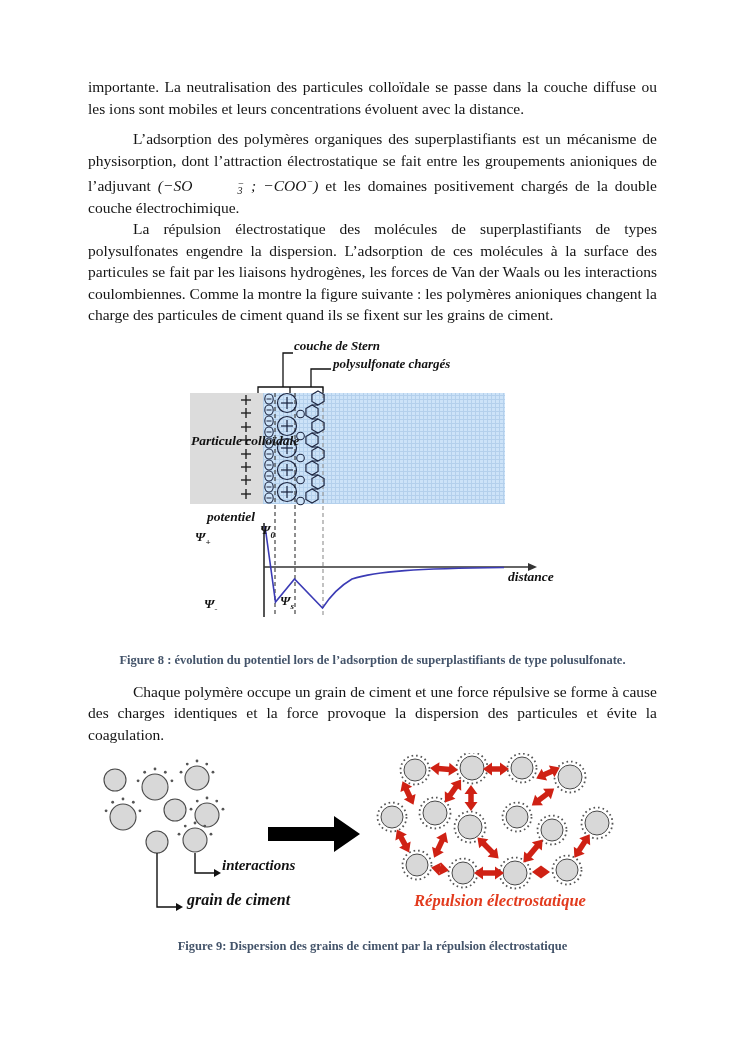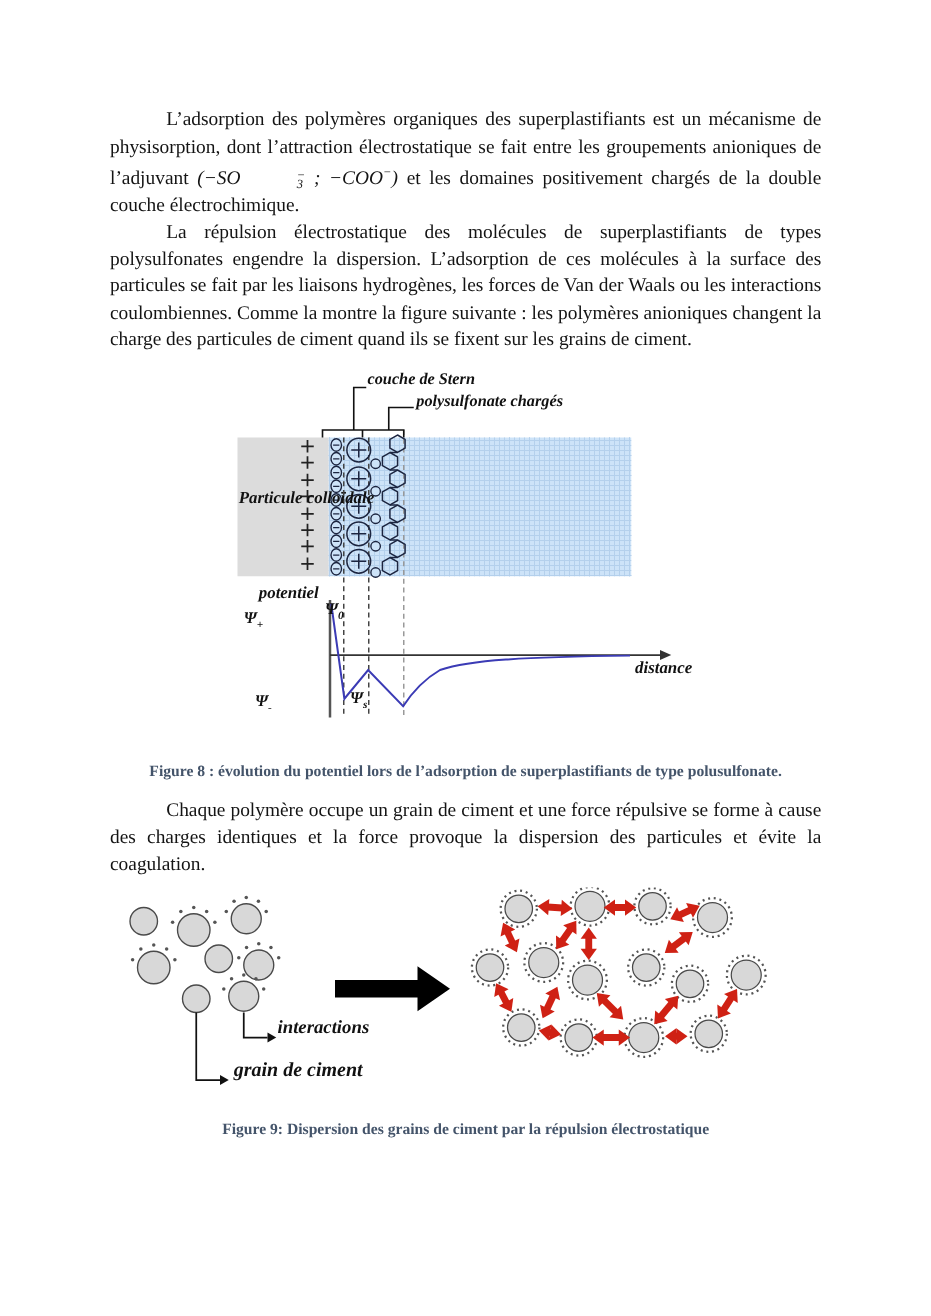--- a/index.html
+++ b/index.html
@@ -57,20 +57,21 @@
   .lbl-grain { left:99px; top:138px; font-size:16px; }
   .lbl-repulsion { left:322px; top:138px; width:180px; text-align:center; font-size:16.5px; color:#e23b1e; }
   .pagenum { margin-top:31px; text-align:center; font-size:13.5px; color:#222; }
 </style>
 </head>
 <body>
 
 <div class="content">
   <div style="height:76px"></div>
 
+  <p class="para">importante. La neutralisation des particules colloïdale se passe dans la couche diffuse ou les ions sont mobiles et leurs concentrations évoluent avec la distance.</p>
 
   <p class="para indent" style="margin-top:9px"><span>L’adsorption des polymères organiques des superplastifiants est un mécanisme de physisorption, dont l’attraction électrostatique se fait entre les groupements anioniques de l’adjuvant </span><span class="math"><span>(−SO</span><span class="stk"><span class="s-top">−</span><span class="s-bot">3</span></span><span> ; −COO</span><sup class="m">−</sup><span>)</span></span><span> et les domaines positivement chargés de la double couche électrochimique.</span></p>
 
 
   <p class="para indent">La répulsion électrostatique des molécules de superplastifiants de types polysulfonates engendre la dispersion. L’adsorption de ces molécules à la surface des particules se fait par les liaisons hydrogènes, les forces de Van der Waals  ou les interactions coulombiennes. Comme la montre la figure suivante : les polymères anioniques changent la charge des particules de ciment quand ils se fixent sur les grains de ciment.</p>
 
   <div class="fig8">
     <div class="grayrect"></div>
     <div class="bluegrid"></div>
     <svg id="fig8svg" width="569" height="286" viewBox="0 -8 569 286">
@@ -310,17 +311,18 @@
           <polygon points="15,0 6,-6.5 6,6.5" fill="#cf2114"></polygon>
         </g>
         <g transform="translate(453,119) rotate(0)">
           <line x1="-1" y1="0" x2="1" y2="0" stroke="#cf2114" stroke-width="5.5"></line>
           <polygon points="-9,0 0,-6.5 0,6.5" fill="#cf2114"></polygon>
           <polygon points="9,0 0,-6.5 0,6.5" fill="#cf2114"></polygon>
         </g>
       </svg>
     <div class="figlabel lbl-polysulfonate">interactions</div>
     <div class="figlabel lbl-grain">grain de ciment</div>
+    <div class="figlabel lbl-repulsion">Répulsion électrostatique</div>
   </div>
 
   <div class="caption caption2">Figure 9: Dispersion des grains de ciment par la répulsion électrostatique</div>
 
 </div>
 
 </body></html>

